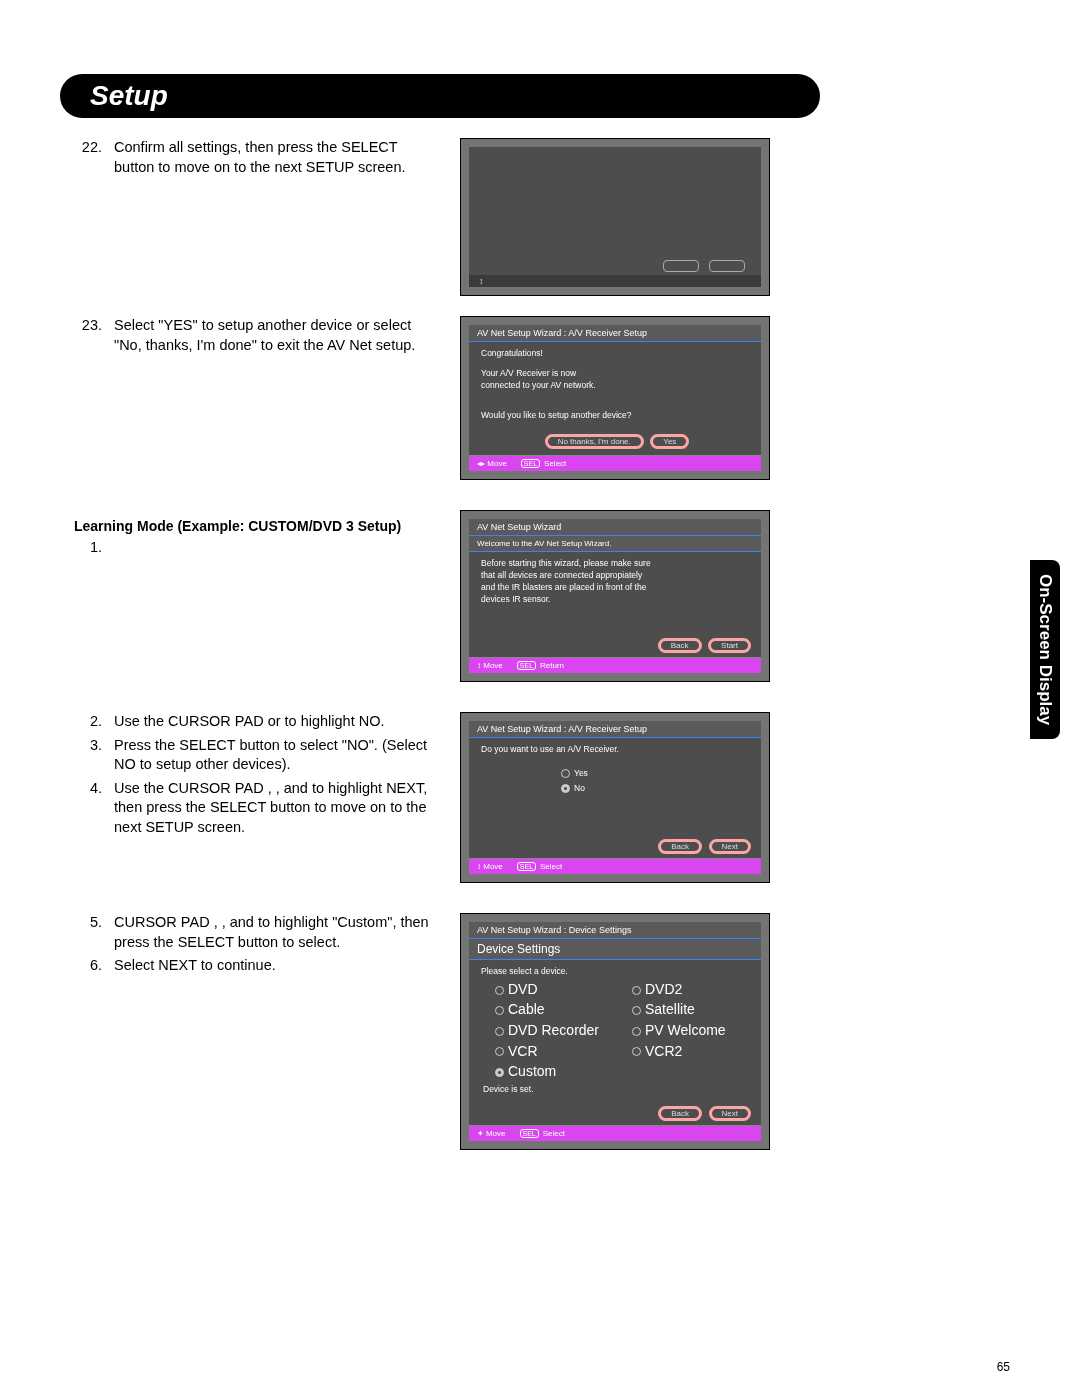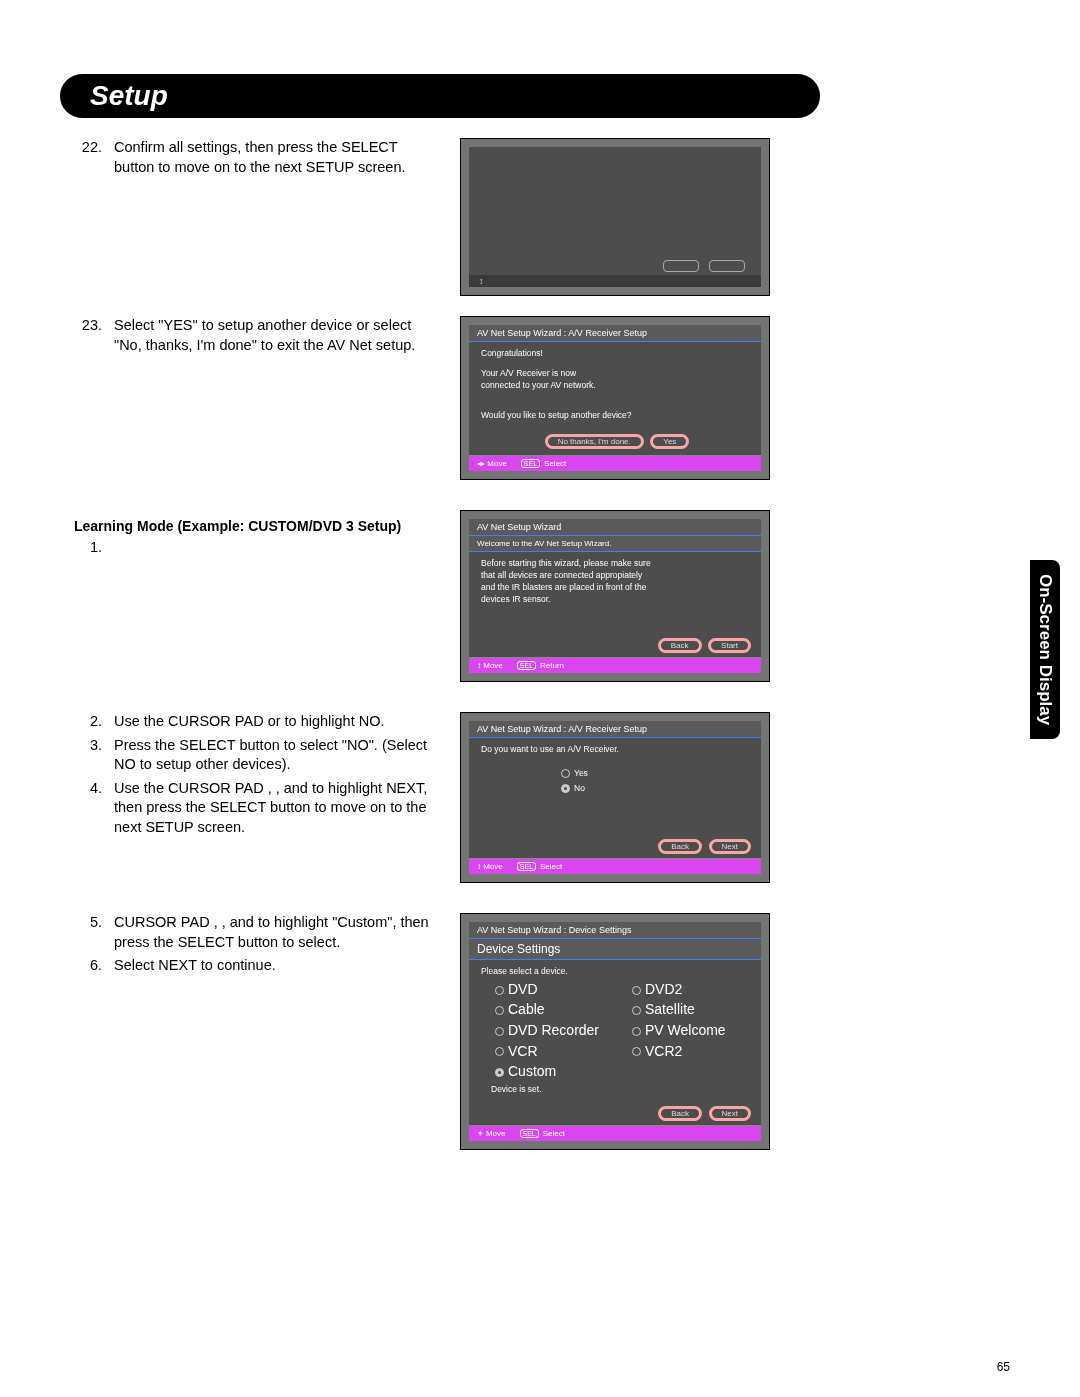--- a/index.html
+++ b/index.html
@@ -343,21 +343,21 @@
               <div><span class="radio"></span><span>DVD2</span></div>
               <div><span class="radio"></span><span>Cable</span></div>
               <div><span class="radio"></span><span>Satellite</span></div>
               <div><span class="radio"></span><span>DVD Recorder</span></div>
               <div><span class="radio"></span><span>PV Welcome</span></div>
               <div><span class="radio"></span><span>VCR</span></div>
               <div><span class="radio"></span><span>VCR2</span></div>
               <div><span class="radio filled"></span><span>Custom</span></div>
               <div></div>
             </div>
-            <div style="margin-left:10px; margin-top:2px;">Device is set.</div>
+            <div style="margin-left:2px; margin-top:2px;">Device is set.</div>
           </div>
           <div class="osd-buttons">
             <span class="osd-btn">Back</span>
             <span class="osd-btn">Next</span>
           </div>
           <div class="osd-footer">
             <span>✦ <span>Move</span></span>
             <span><span class="sel-box">SEL</span><span>Select</span></span>
           </div>
         </div>

